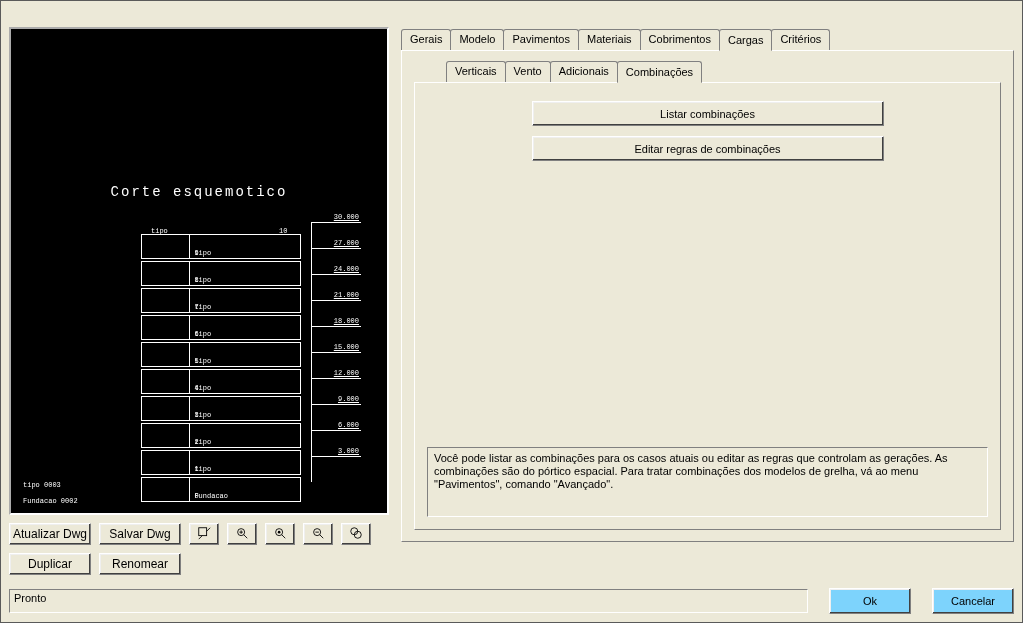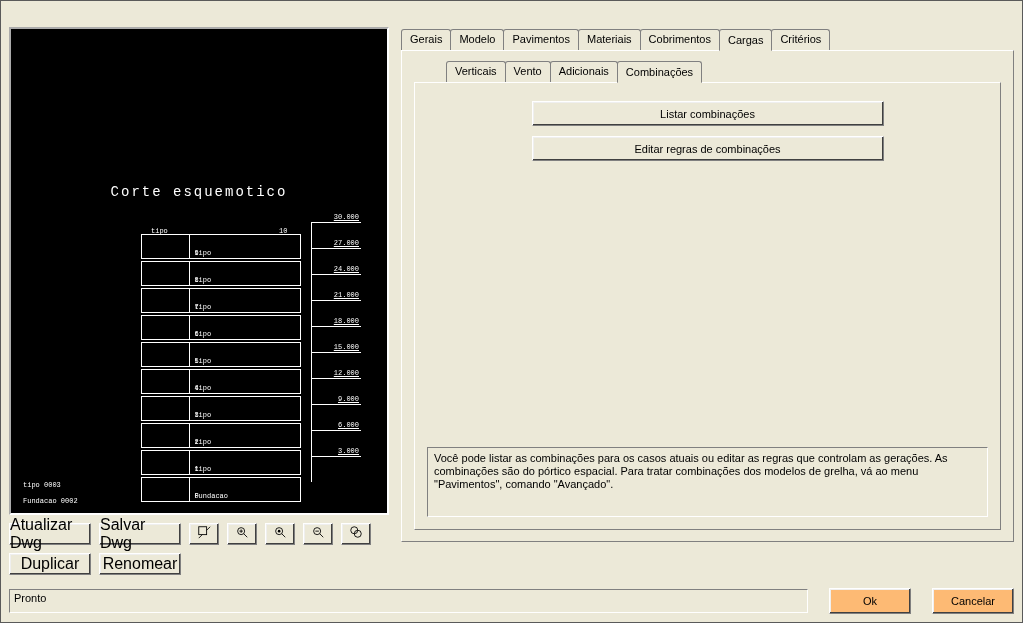--- a/index.html
+++ b/index.html
@@ -106,21 +106,21 @@
   .dwg-hdr{position:absolute;top:198px;font-size:7px;font-family:"Courier New",monospace;color:#fff;}
   
   .btnrow{display:flex;gap:8px;margin-top:8px;}
   .btn{
     height:22px;
     background:#ece9d8;
     border:1px solid #fff;
     border-right-color:#808080;border-bottom-color:#808080;
     box-shadow:inset -1px -1px 0 #404040, inset 1px 1px 0 #efefef;
     display:flex;align-items:center;justify-content:center;
-    font-size:16px;cursor:pointer;
+    font-size:12px;cursor:pointer;
     box-sizing:border-box;
   }
   .btn-text{width:82px;}
   .btn-ic{width:30px;}
   .btn-ic svg{width:14px;height:14px;}
   
   .right{
     flex:1;
     position:relative;
     padding-top:2px;
@@ -184,21 +184,21 @@
   }
   .status{
     flex:1;height:24px;
     border:1px solid #808080;
     border-right-color:#fff;border-bottom-color:#fff;
     padding:2px 4px;font-size:11px;background:#ece9d8;
     box-sizing:border-box;
   }
   .ok-btn,.cancel-btn{
     width:80px;height:24px;
-    background:#fdba74;
+    background:#7dd3fc;
     border:1px solid #fff;
     border-right-color:#808080;border-bottom-color:#808080;
     box-shadow:inset -1px -1px 0 #404040, inset 1px 1px 0 #efefef;
     display:flex;align-items:center;justify-content:center;
     cursor:pointer;font-size:11px;
   }
 </style>
 </head>
 <body>
 

